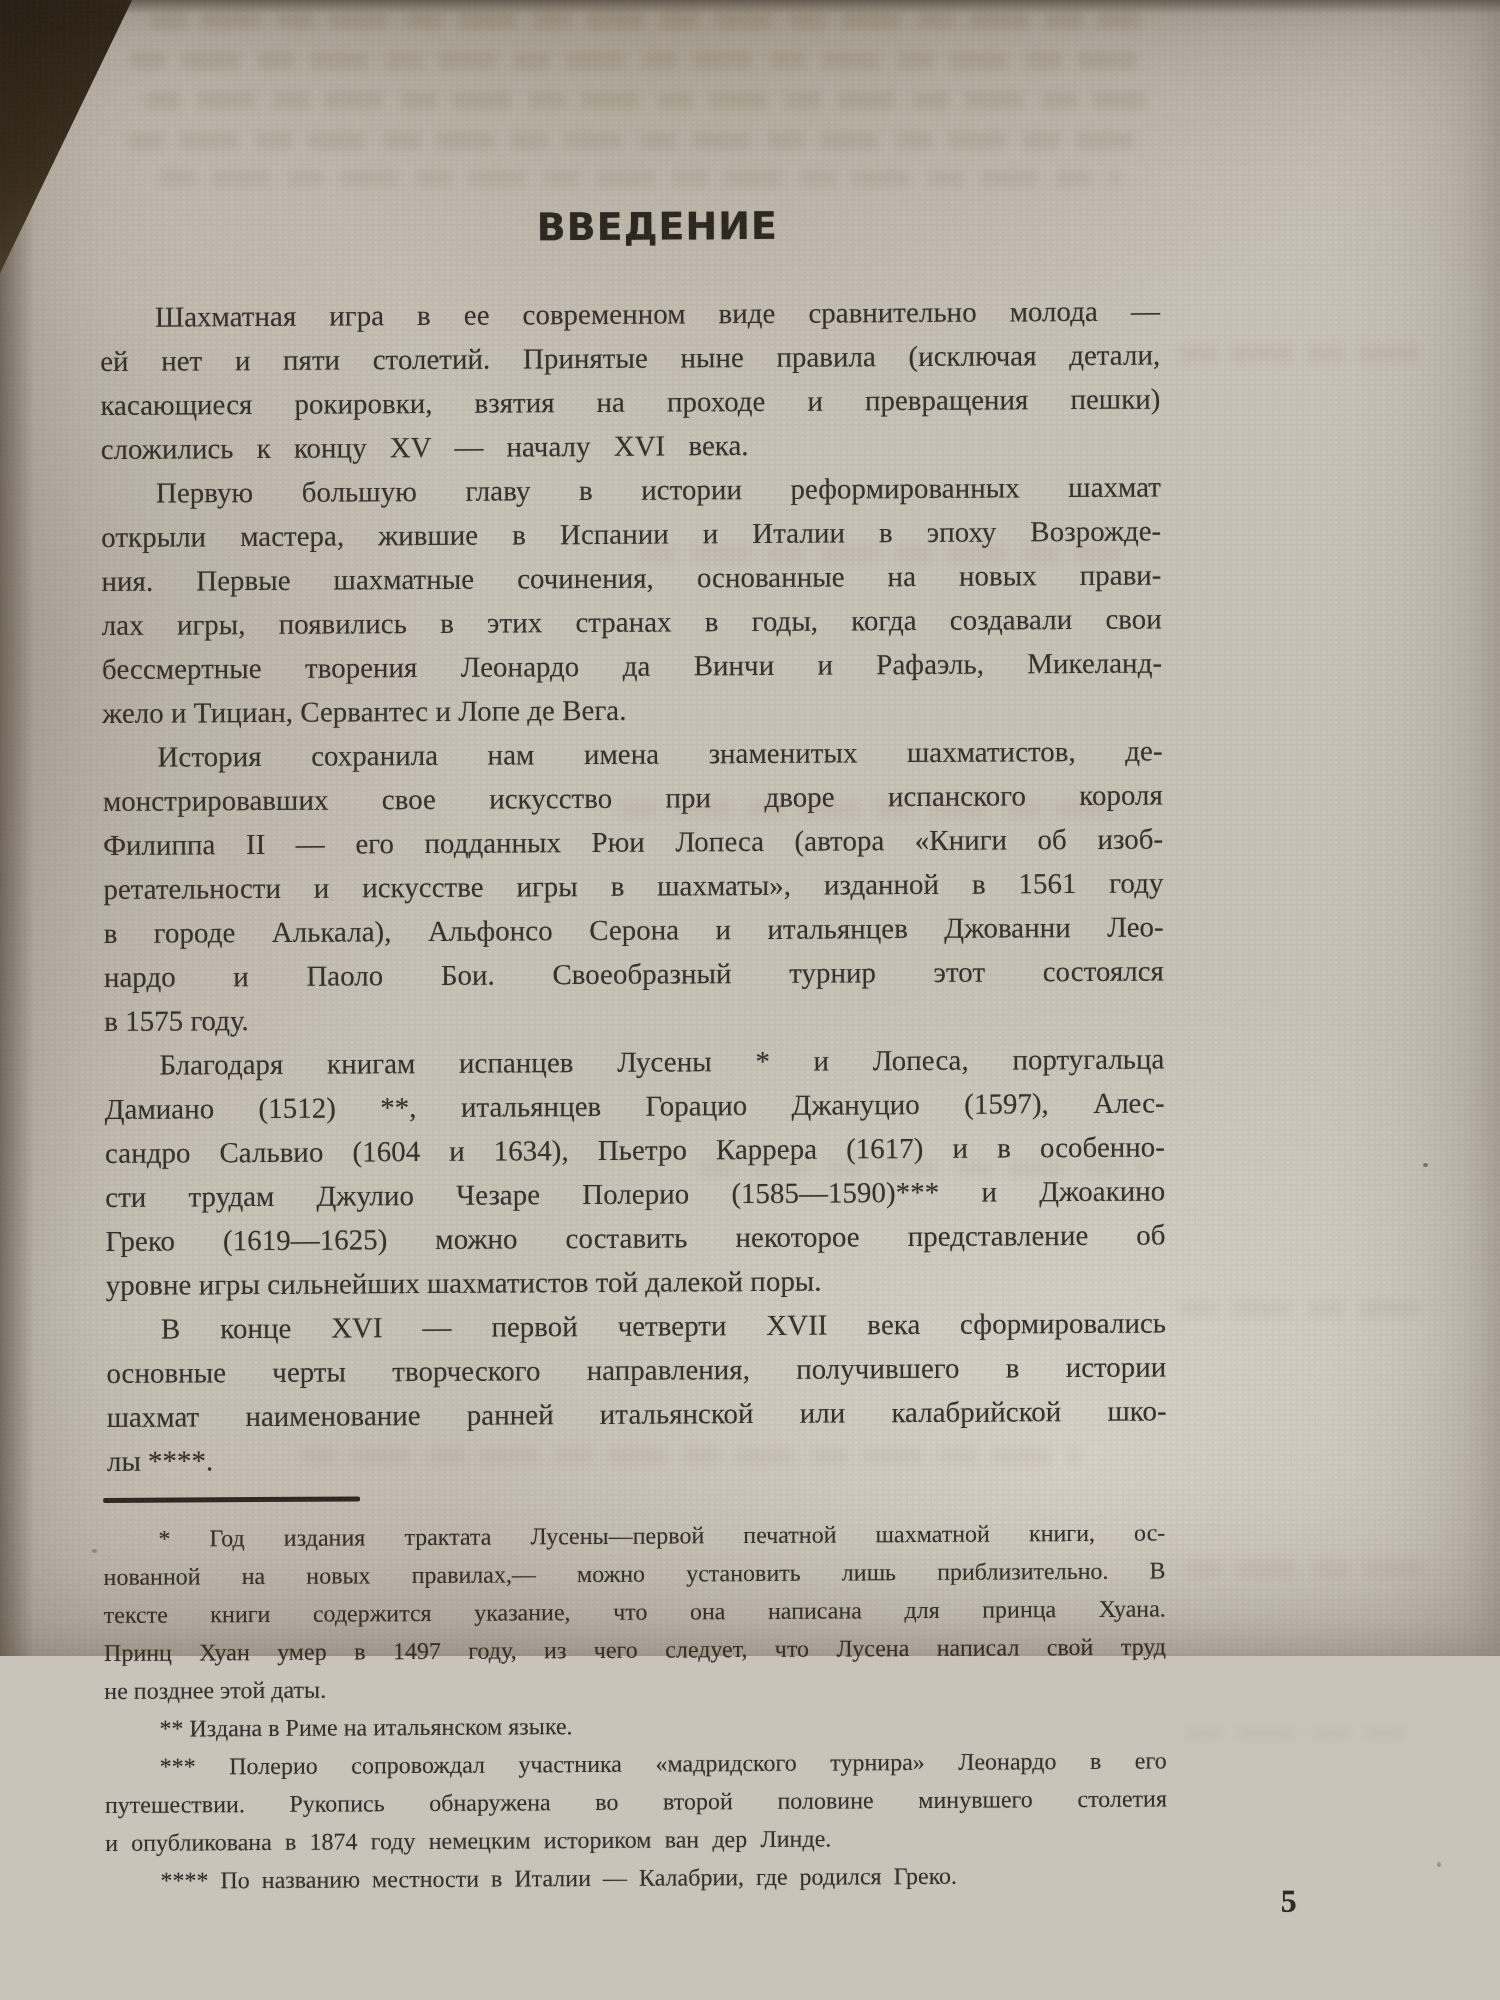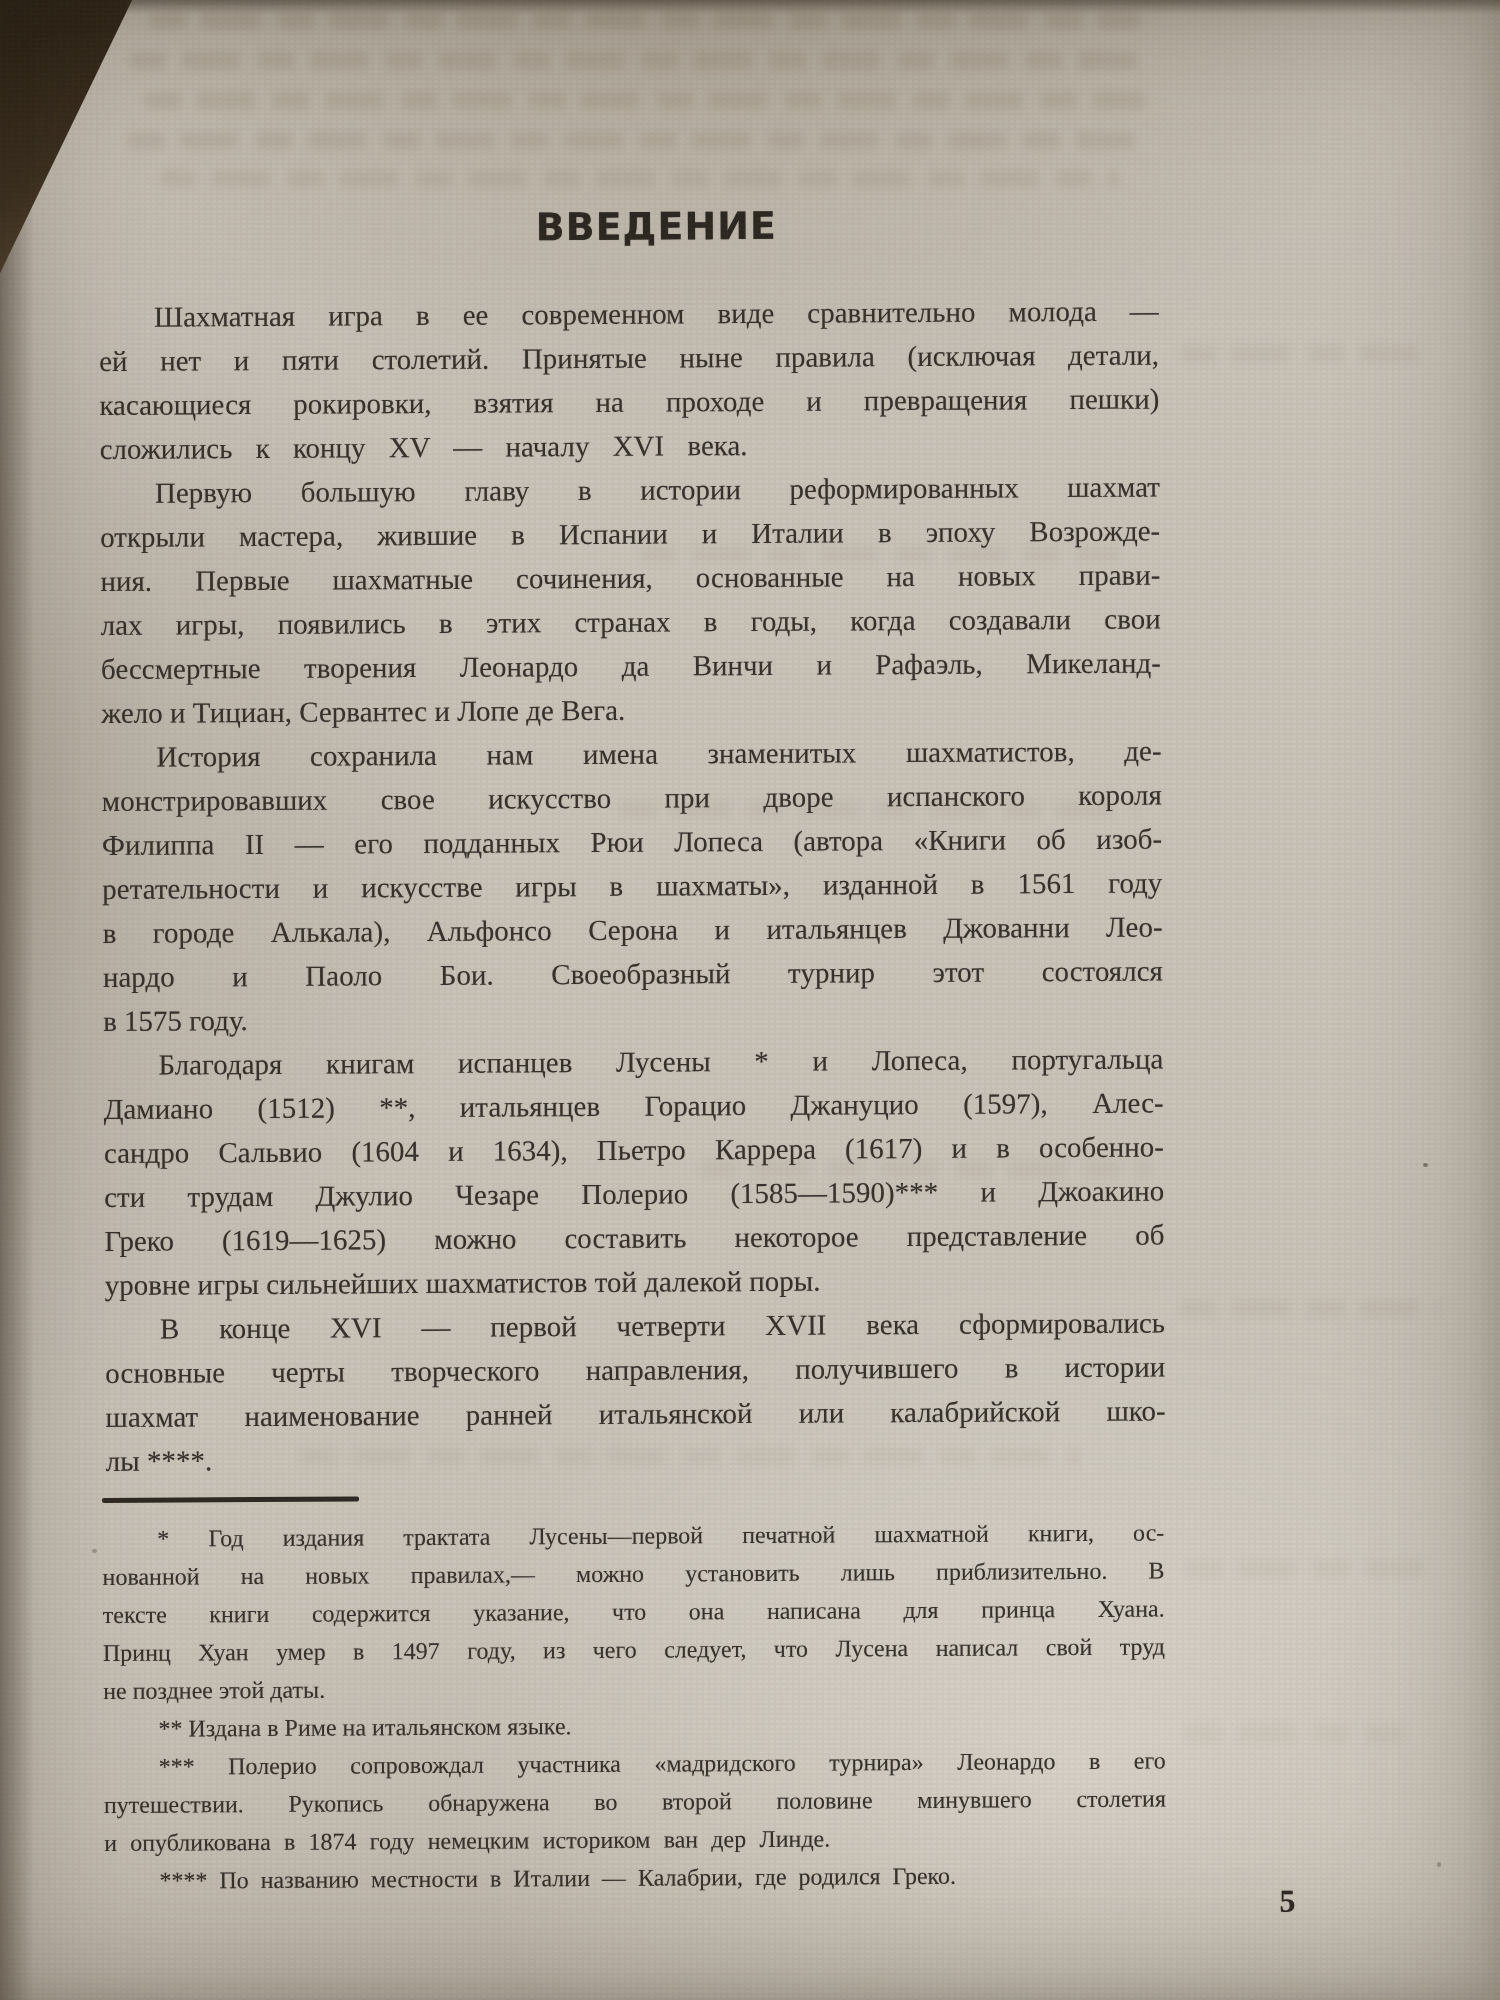--- a/index.html
+++ b/index.html
@@ -4,21 +4,21 @@
 <style>
   html, body {
     margin: 0; padding: 0;
     width: 1500px; height: 2000px;
     overflow: hidden;
     background: var(--paper, #c9c3b9);
     font-family: "Liberation Serif", "DejaVu Serif", serif;
   }
   #photo-frame {
     position: absolute; inset: 0;
-    width: 1500px; height: 2000px;
+    width: 1500px; height: 1656px;
   }
   
   .shade {
     position: absolute; inset: 0; pointer-events: none;
   }
   .shade.tone {
     background:
       radial-gradient(900px 700px at 72% 88%, rgba(255,252,244,0.30), rgba(255,252,244,0) 70%),
       radial-gradient(1000px 600px at 45% 2%, rgba(110,95,72,0.16), rgba(110,95,72,0) 70%),
       radial-gradient(700px 900px at 0% 40%, rgba(95,80,60,0.18), rgba(95,80,60,0) 70%),

